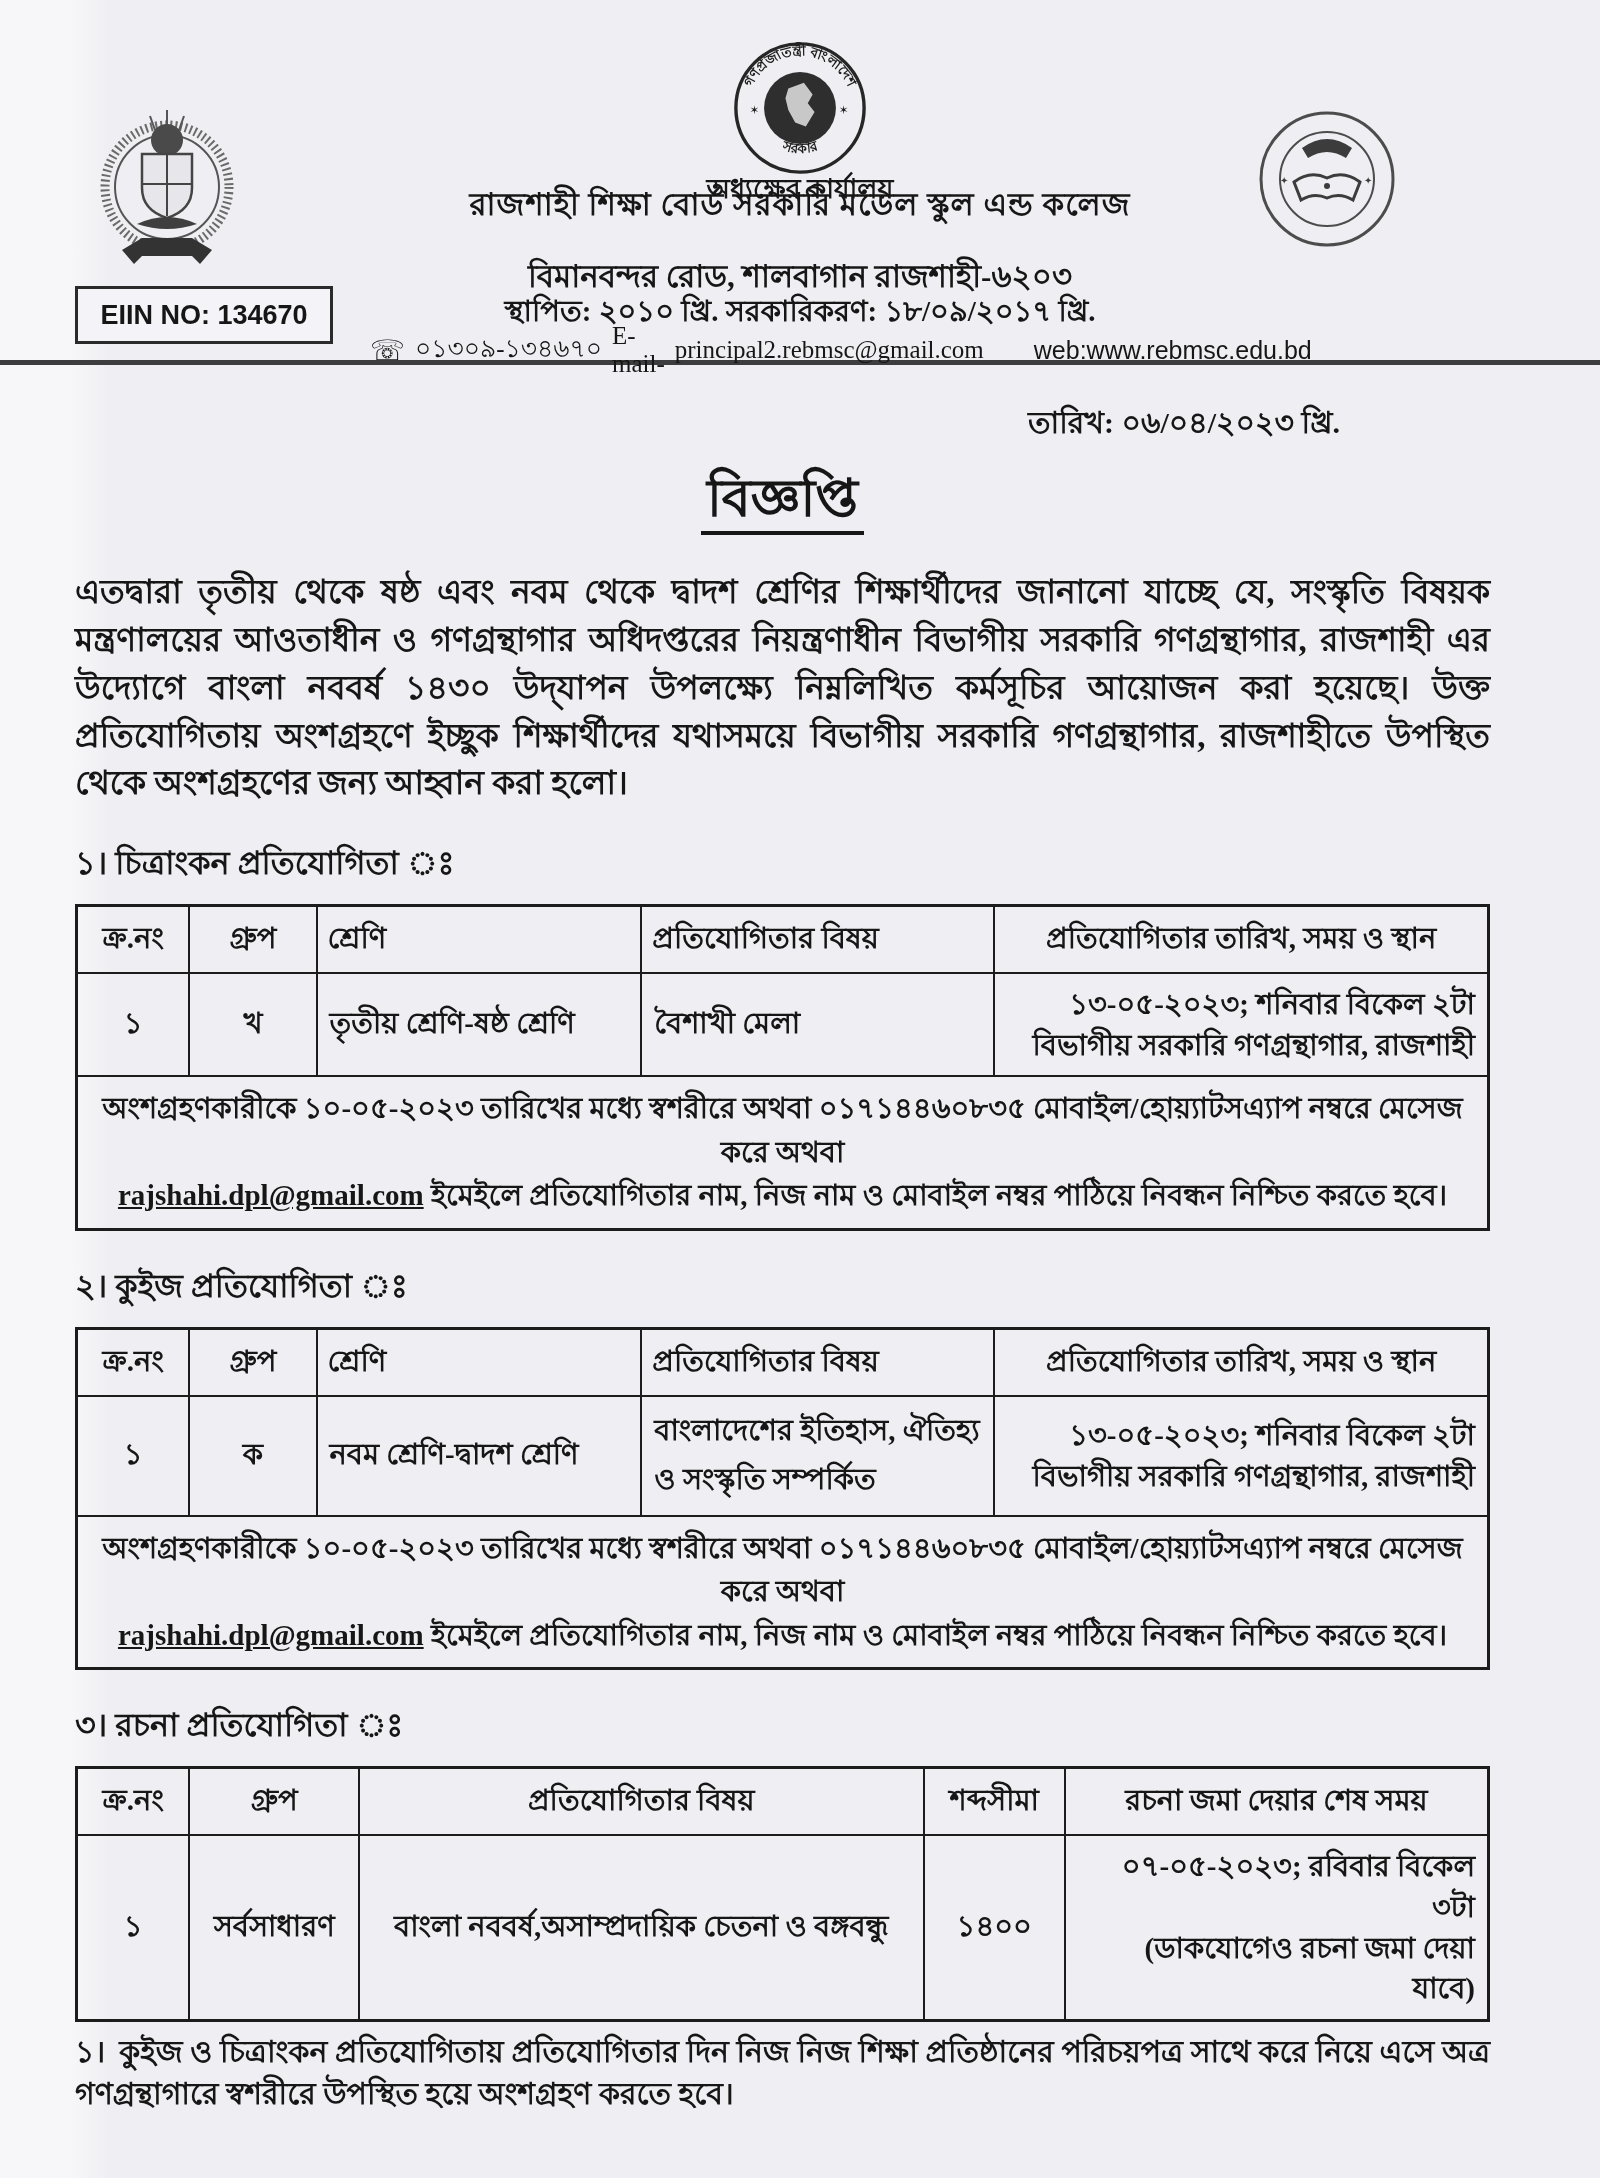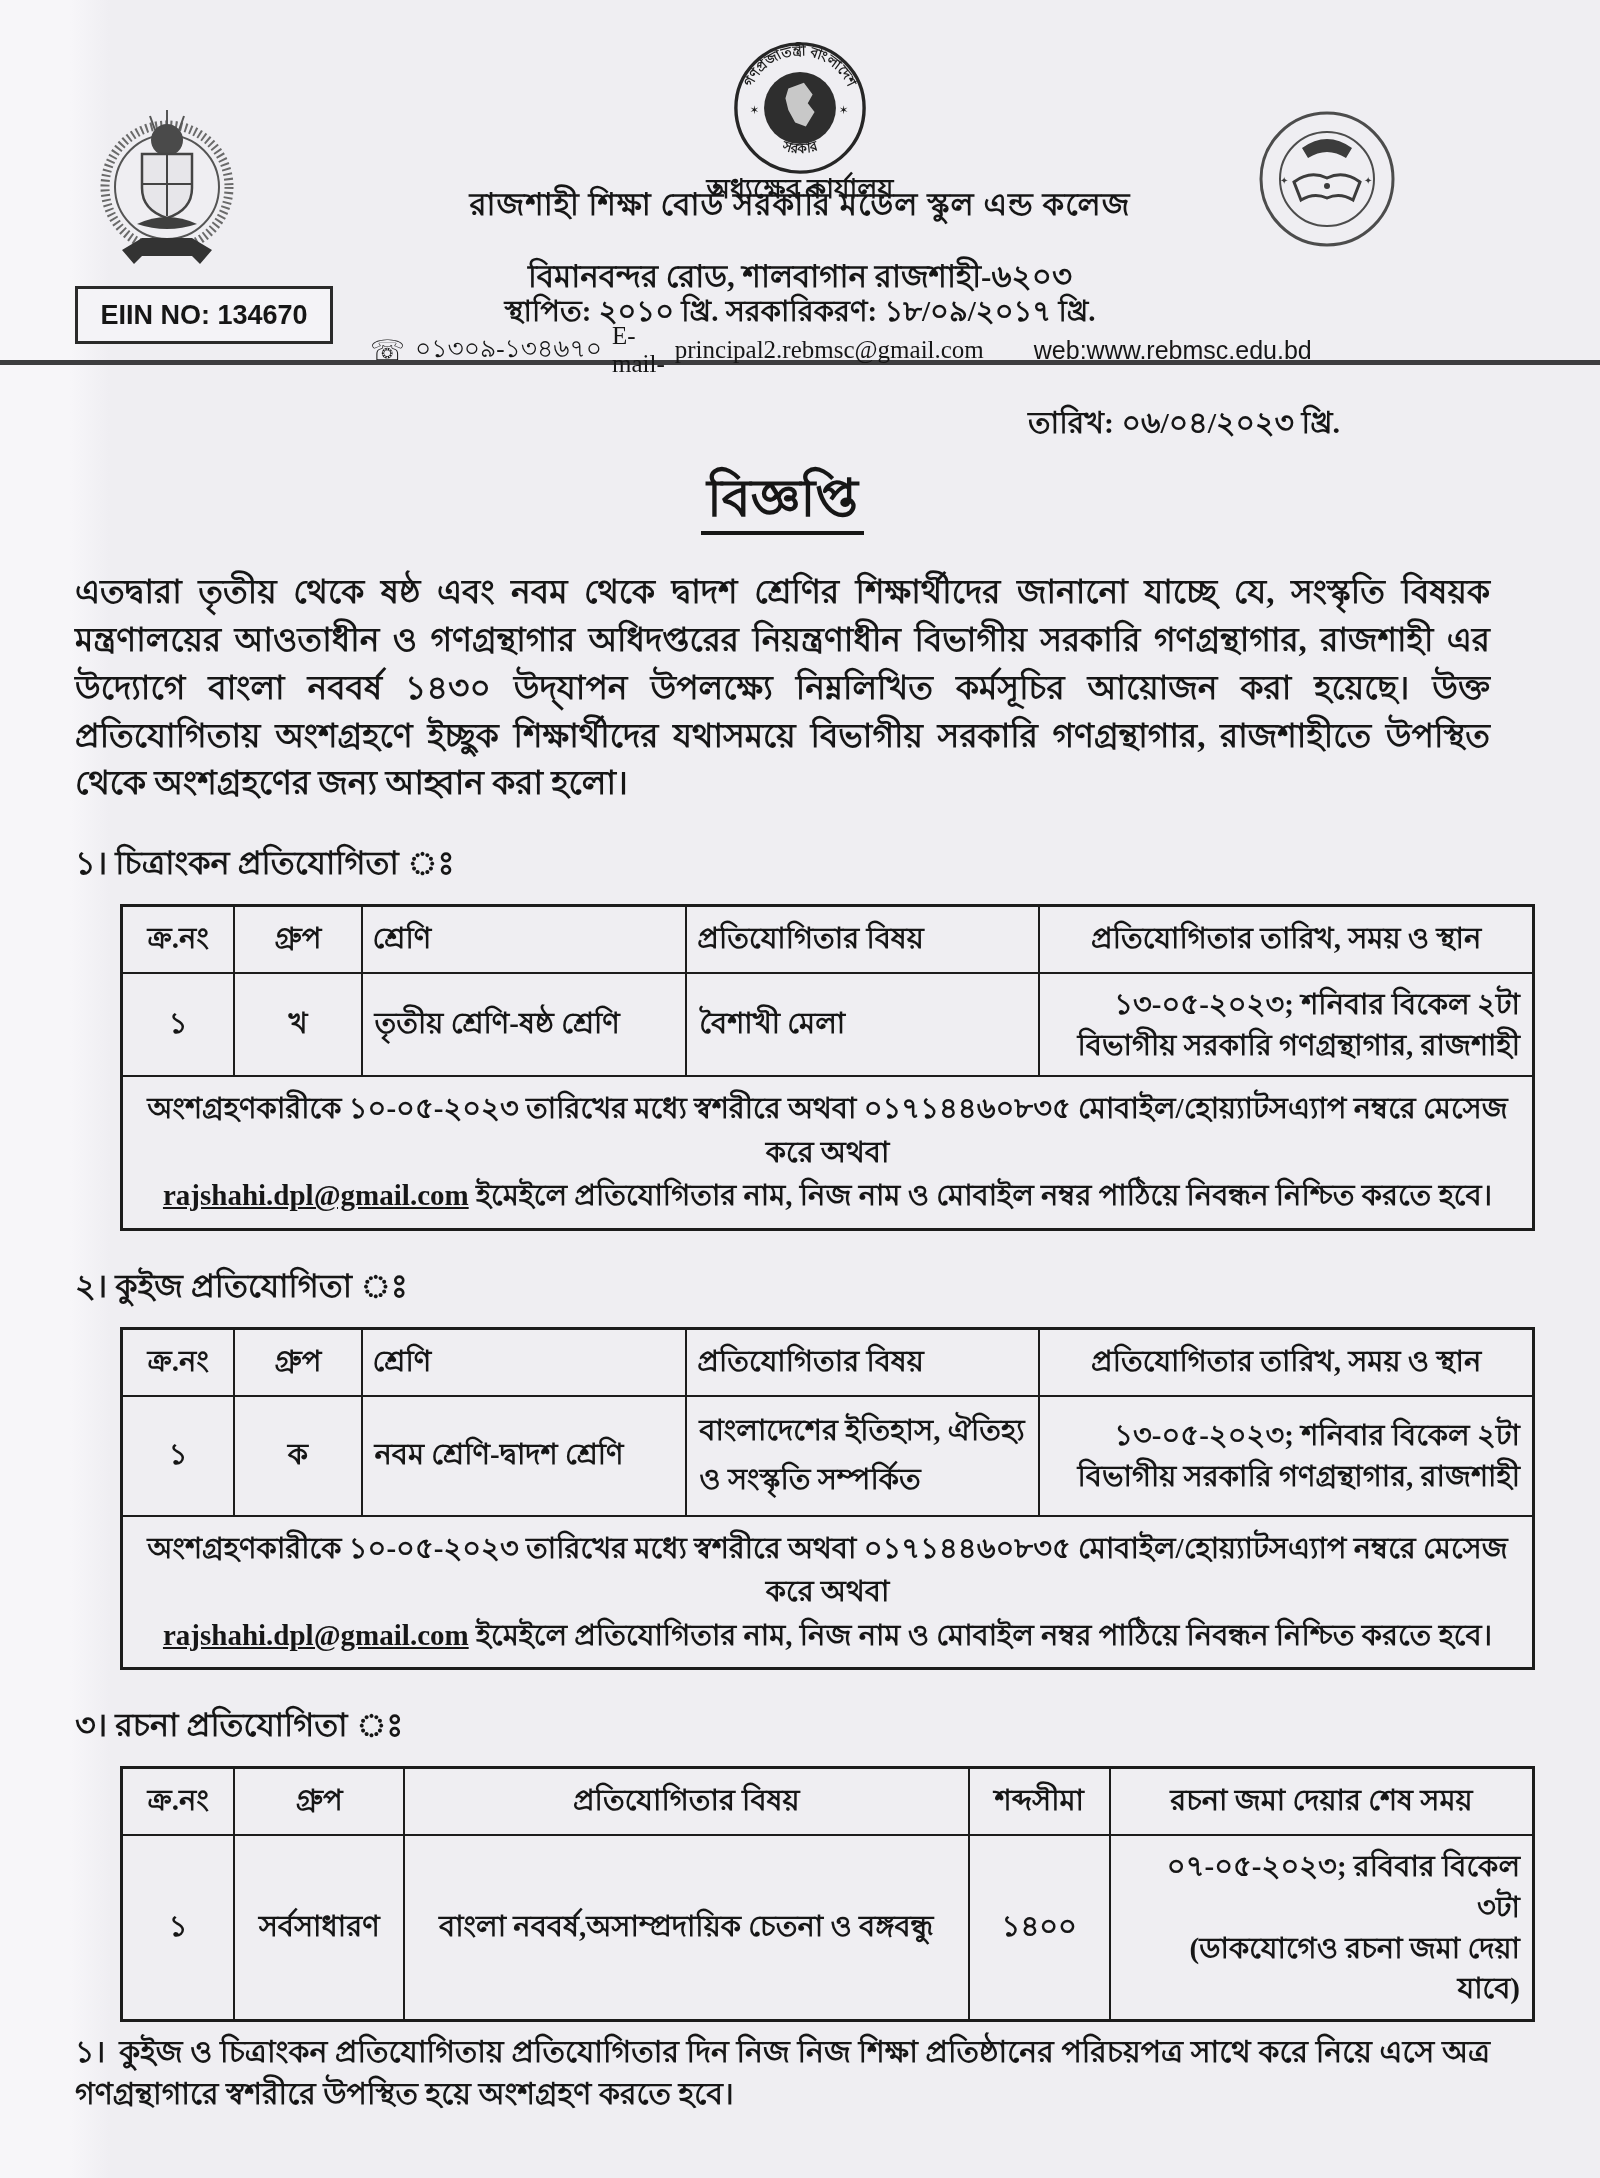--- a/index.html
+++ b/index.html
@@ -35,21 +35,21 @@
     border:3px solid #2a2a2a;display:flex;flex-direction:column;align-items:center;justify-content:center;
     font-size:26px;font-weight:600;gap:4px;background:#f4f3f7;
   }
   
   .content{padding:0 110px 0 75px;}
   .date-line{margin:34px 150px 0 0;text-align:right;font-size:30px;font-weight:700;}
   .doc-title{margin:8px 0 0;text-align:center;font-size:52px;font-weight:800;}
   .doc-title span{border-bottom:4px solid #161616;padding:0 6px 4px;text-align:right;}
   .intro{margin:24px 0 0;font-size:33px;line-height:1.45;text-align:justify;font-weight:600;}
   .sec-heading{margin:30px 0 12px;font-size:32px;font-weight:800;}
-  table.comp{width:100%;border-collapse:collapse;border:3px solid #1c1c1c;background:transparent;margin-left:45px;}
+  table.comp{width:100%;border-collapse:collapse;border:3px solid #1c1c1c;background:transparent;}
   table.comp th,table.comp td{border:2px solid #1c1c1c;font-weight:600;}
   table.comp th{font-size:29px;padding:8px 10px;text-align:center;font-weight:700;}
   table.comp th.al{text-align:left;}
   table.comp td{font-size:29px;padding:10px 12px;}
   td.c{text-align:center;}
   td.when{text-align:right;line-height:1.4;}
   td.note-cell{text-align:center;font-size:27px;line-height:1.5;padding:8px 14px;}
   .note-email{font-family:"Liberation Serif",serif;font-weight:800;text-decoration:underline;font-size:29px;}
   .terms-heading{margin:28px 0 8px;font-size:33px;font-weight:800;display:inline-block;border-bottom:3px solid #161616;padding-bottom:2px;}
   .term{margin:9px 0;font-size:30px;line-height:1.42;font-weight:600;text-align:justify;}

